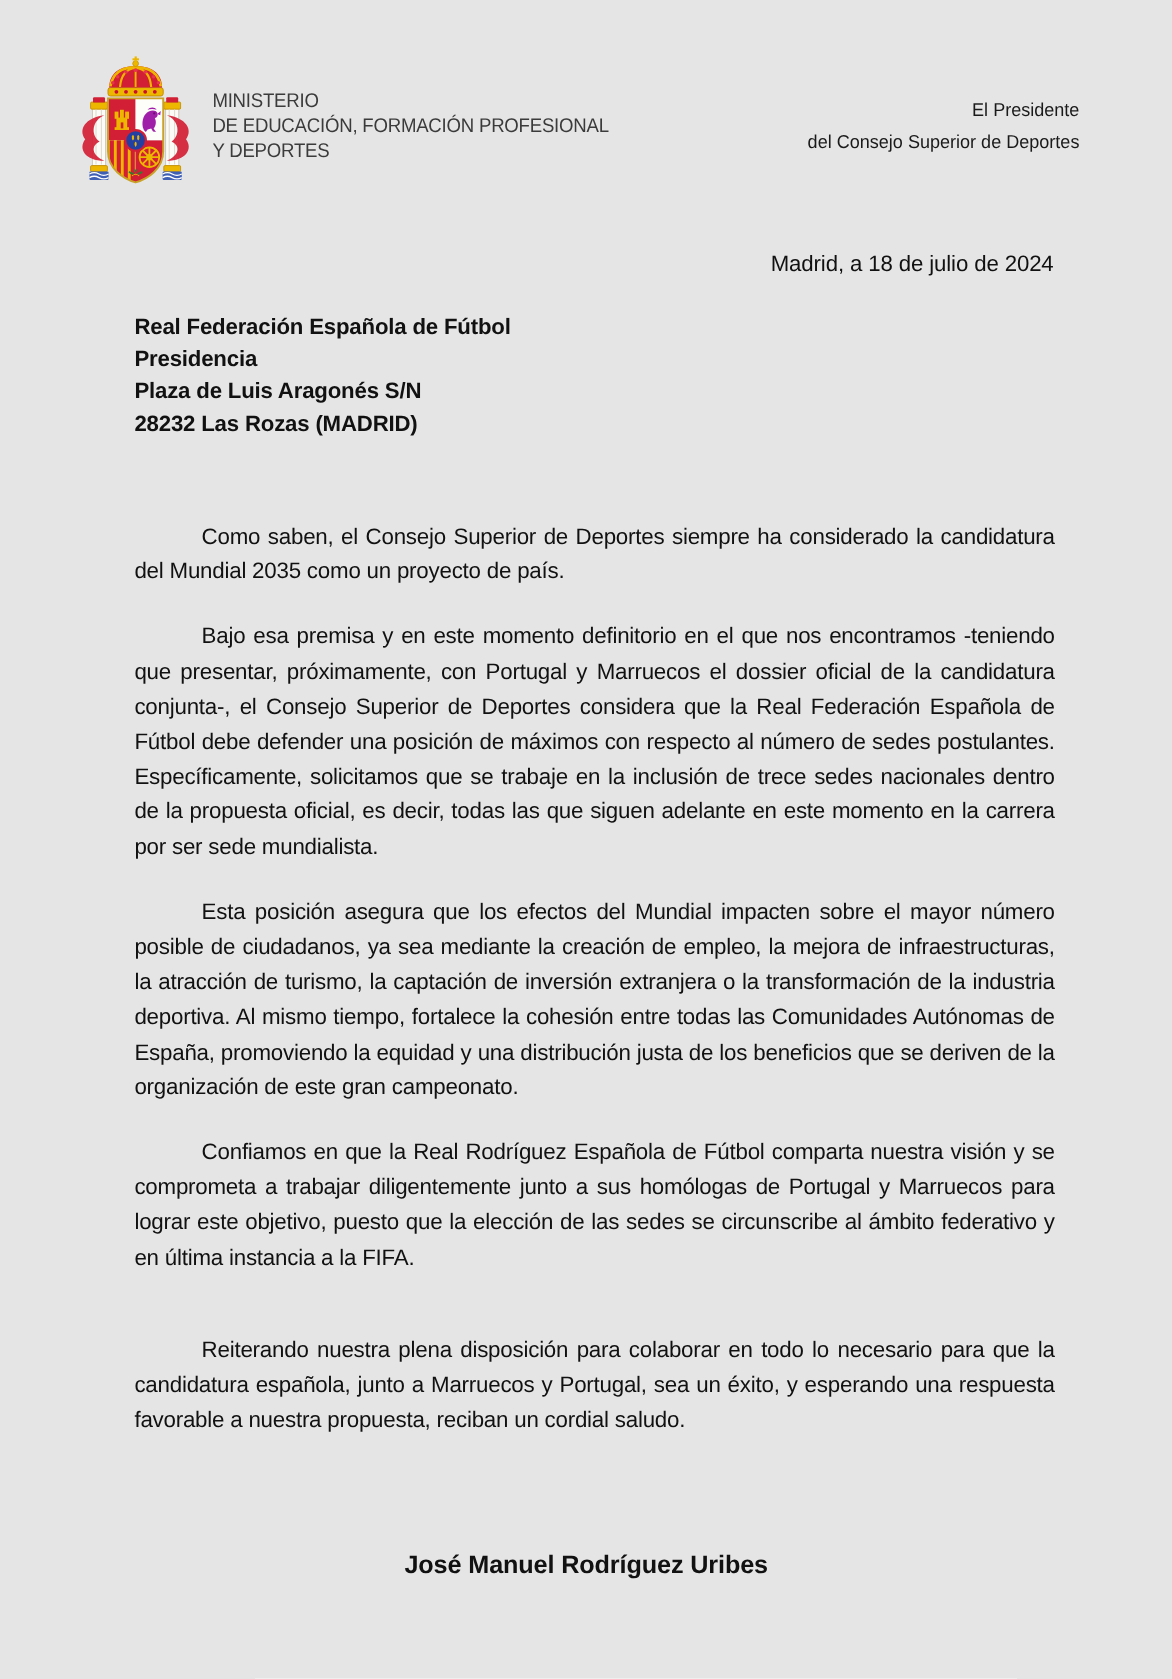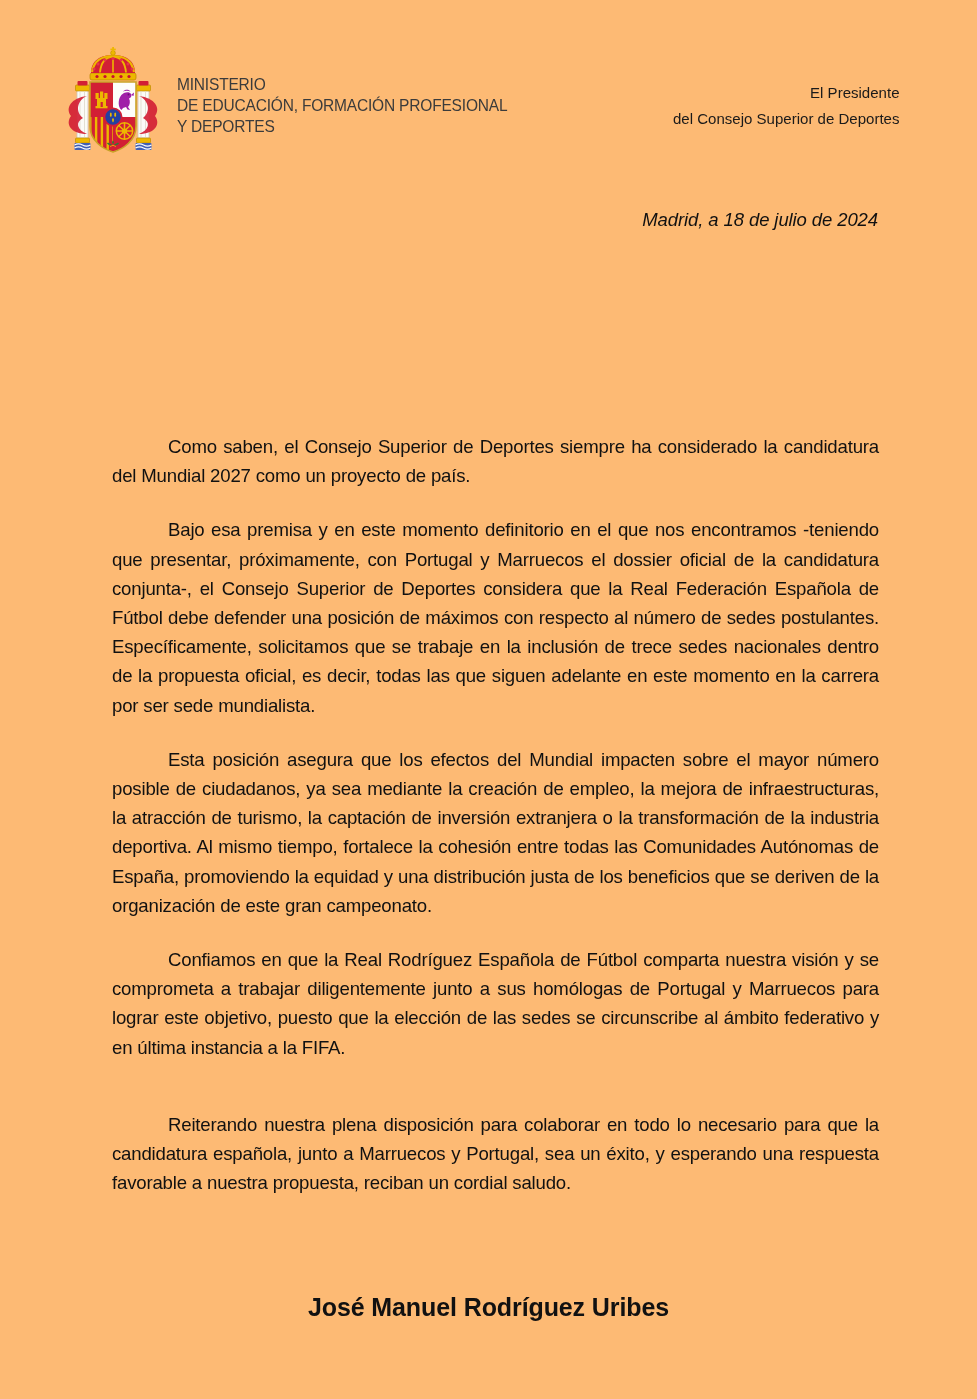--- a/index.html
+++ b/index.html
@@ -13,21 +13,21 @@
     height: 1399px;
     position: relative;
     font-family: "Liberation Sans", sans-serif;
     color: #111111;
     overflow: hidden;
   }
 
   .page {
     position: absolute;
     inset: 0;
-    background: #fdba74;
+    background: #e5e5e5;
   }
 
   
   .header {
     position: absolute;
     top: 44px;
     left: 0;
     right: 0;
     height: 130px;
   }
@@ -77,21 +77,20 @@
 
   
   .date-line {
     position: absolute;
     top: 209px;
     right: 99px;
     font-size: 18.5px;
     color: #111;
     letter-spacing: -0.1px;
     white-space: nowrap;
-    font-style: italic;
   }
 
   
   .address-block {
     position: absolute;
     top: 258px;
     left: 112px;
     font-weight: bold;
     font-size: 18.5px;
     line-height: 27px;
@@ -120,21 +119,21 @@
   .letter-body p:last-child { margin-bottom: 0; margin-top: 48px; }
 
   
   .signature {
     position: absolute;
     top: 1293px;
     left: 0;
     right: 0;
     text-align: center;
     font-weight: bold;
-    font-size: 25px;
+    font-size: 21px;
     color: #111;
     letter-spacing: -0.1px;
   }
 </style>
 </head>
 <body>
 
 <div class="page">
 
   <div class="header">
@@ -268,23 +267,29 @@
     </div>
 
     <div class="office-block">
       <div>El Presidente</div>
       <div>del Consejo Superior de Deportes</div>
     </div>
   </div>
 
   <div class="date-line">Madrid, a 18 de julio de 2024</div>
 
+  <div class="address-block">
+    <div>Real Federación Española de Fútbol</div>
+    <div>Presidencia</div>
+    <div>Plaza de Luis Aragonés S/N</div>
+    <div>28232 Las Rozas (MADRID)</div>
+  </div>
 
   <div class="letter-body">
-    <p>Como saben, el Consejo Superior de Deportes siempre ha considerado la candidatura del Mundial 2027 como un proyecto de país.</p>
+    <p>Como saben, el Consejo Superior de Deportes siempre ha considerado la candidatura del Mundial 2035 como un proyecto de país.</p>
     <p>Bajo esa premisa y en este momento definitorio en el que nos encontramos -teniendo que presentar, próximamente, con Portugal y Marruecos el dossier oficial de la candidatura conjunta-, el Consejo Superior de Deportes considera que la Real Federación Española de Fútbol debe defender una posición de máximos con respecto al número de sedes postulantes. Específicamente, solicitamos que se trabaje en la inclusión de trece sedes nacionales dentro de la propuesta oficial, es decir, todas las que siguen adelante en este momento en la carrera por ser sede mundialista.</p>
     <p>Esta posición asegura que los efectos del Mundial impacten sobre el mayor número posible de ciudadanos, ya sea mediante la creación de empleo, la mejora de infraestructuras, la atracción de turismo, la captación de inversión extranjera o la transformación de la industria deportiva. Al mismo tiempo, fortalece la cohesión entre todas las Comunidades Autónomas de España, promoviendo la equidad y una distribución justa de los beneficios que se deriven de la organización de este gran campeonato.</p>
     <p>Confiamos en que la Real Rodríguez Española de Fútbol comparta nuestra visión y se comprometa a trabajar diligentemente junto a sus homólogas de Portugal y Marruecos para lograr este objetivo, puesto que la elección de las sedes se circunscribe al ámbito federativo y en última instancia a la FIFA.</p>
     <p>Reiterando nuestra plena disposición para colaborar en todo lo necesario para que la candidatura española, junto a Marruecos y Portugal, sea un éxito, y esperando una respuesta favorable a nuestra propuesta, reciban un cordial saludo.</p>
   </div>
 
   <div class="signature">José Manuel Rodríguez Uribes</div>
 
 </div>
 

